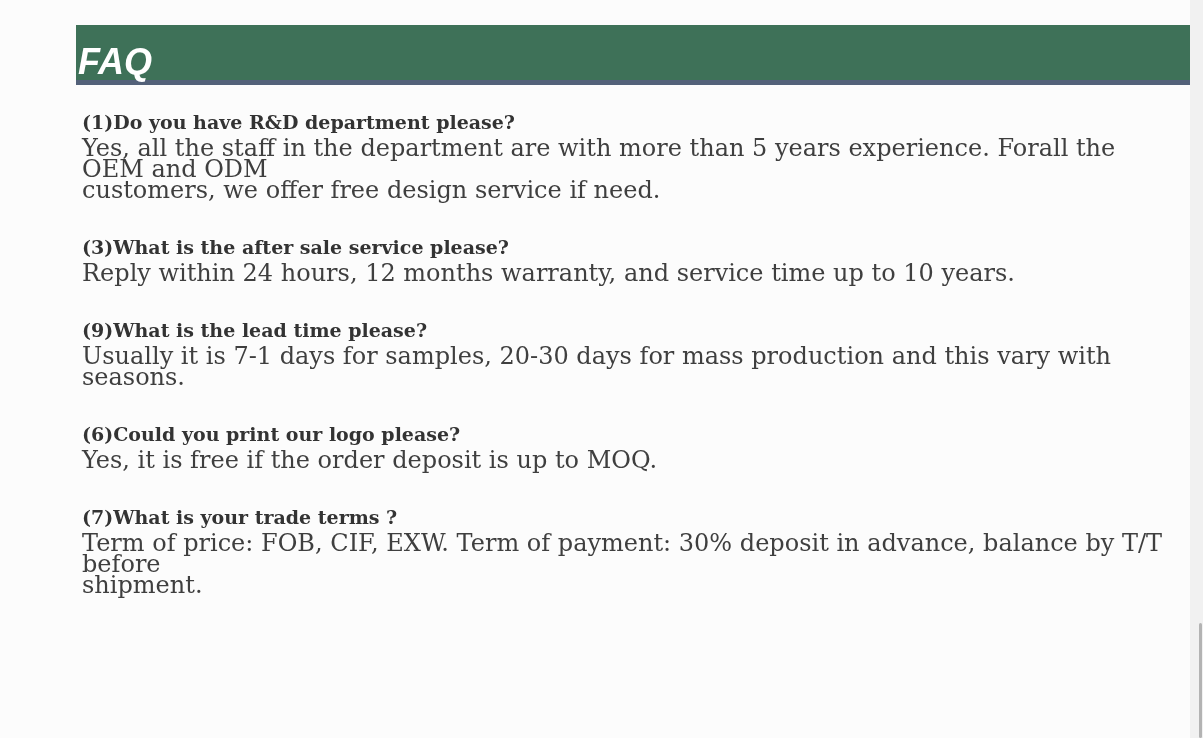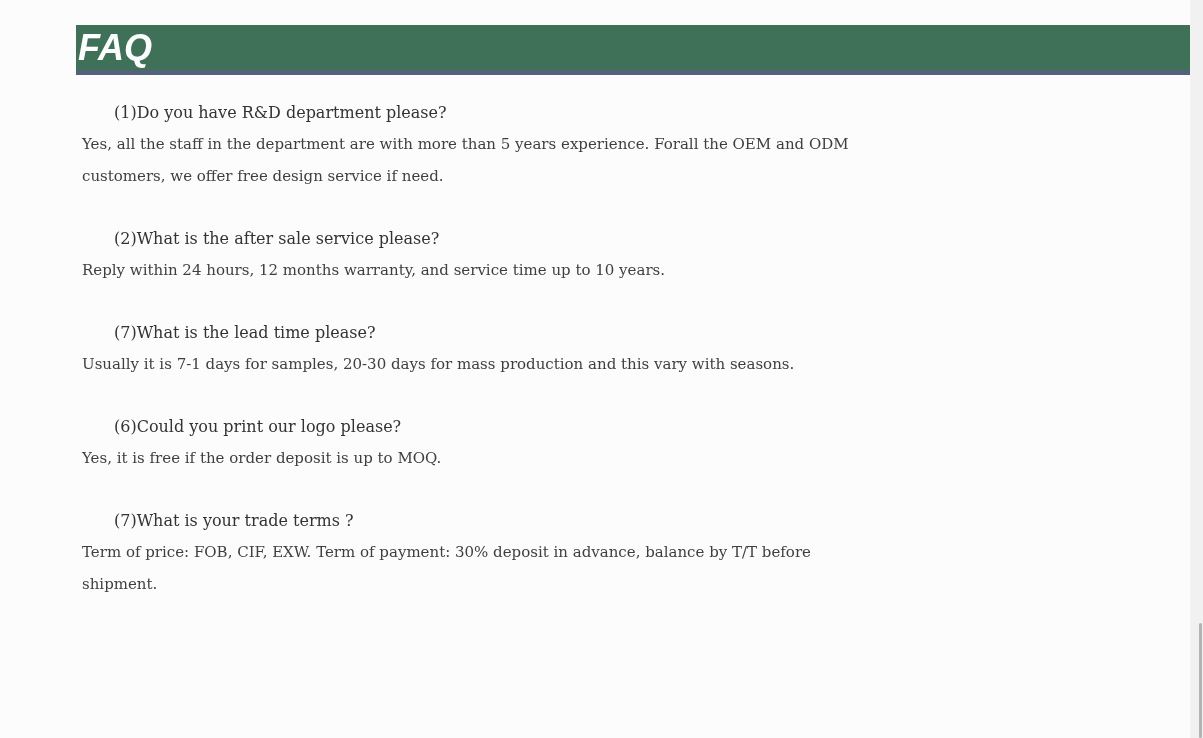--- a/index.html
+++ b/index.html
@@ -19,52 +19,51 @@
     position: relative;
     overflow: hidden;
   }
   .page {
     position: absolute;
     left: 76px;
     top: 25px;
     width: 1114px;
   }
   .faq-header {
-    height: 50px;
+    height: 60px;
     background: var(--header-bg);
     border-bottom: 5px solid var(--header-border);
     display: flex;
-    align-items: center;
+    align-items: flex-end;
     padding-left: 2px;
   }
   .faq-title {
     font-family: "Liberation Sans", sans-serif;
     font-style: italic;
     font-weight: bold;
     font-size: 36px;
     line-height: 1;
     color: #FFFFFF;
     padding-right: 8px;
   }
   .faq-list {
     padding: 22px 6px 0 6px;
   }
   .faq-item {
     margin-bottom: 31px;
   }
   .faq-question {
-    font-weight: normal;
-    font-size: 16px;
+    font-weight: bold;
+    font-size: 19px;
     line-height: 31px;
     color: var(--question-color);
-    margin-left: 32px;
   }
   .faq-answer {
-    font-size: 15px;
-    line-height: 32px;
+    font-size: 24px;
+    line-height: 21px;
     color: var(--answer-color);
     white-space: pre-line;
     max-width: 1102px;
   }
   .scrollbar-track {
     position: absolute;
     top: 0;
     right: 0;
     width: 13px;
     height: 738px;
@@ -88,26 +87,26 @@
     <h1 class="faq-title">FAQ</h1>
   </div>
   <div class="faq-list" id="faq-list">
   <div class="faq-item">
     <div class="faq-question">(1)Do you have R&amp;D department please?</div>
     <div class="faq-answer">Yes, all the staff in the department are with more than 5 years experience. Forall the OEM and ODM
 customers, we offer free design service if need.</div>
   </div>
 
   <div class="faq-item">
-    <div class="faq-question">(2)What is the after sale service please?</div>
+    <div class="faq-question">(3)What is the after sale service please?</div>
     <div class="faq-answer">Reply within 24 hours, 12 months warranty, and service time up to 10 years.</div>
   </div>
 
   <div class="faq-item">
-    <div class="faq-question">(7)What is the lead time please?</div>
+    <div class="faq-question">(9)What is the lead time please?</div>
     <div class="faq-answer">Usually it is 7-1 days for samples, 20-30 days for mass production and this vary with seasons.</div>
   </div>
 
 
   <div class="faq-item">
     <div class="faq-question">(6)Could you print our logo please?</div>
     <div class="faq-answer">Yes, it is free if the order deposit is up to MOQ.</div>
   </div>
 
   <div class="faq-item">

